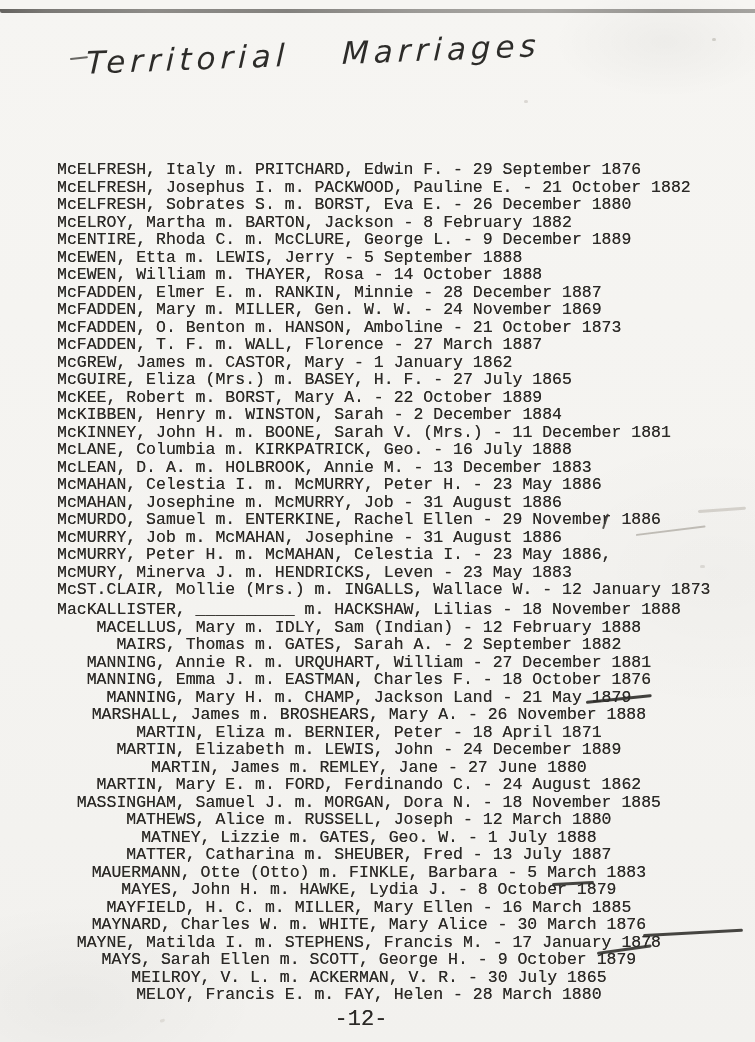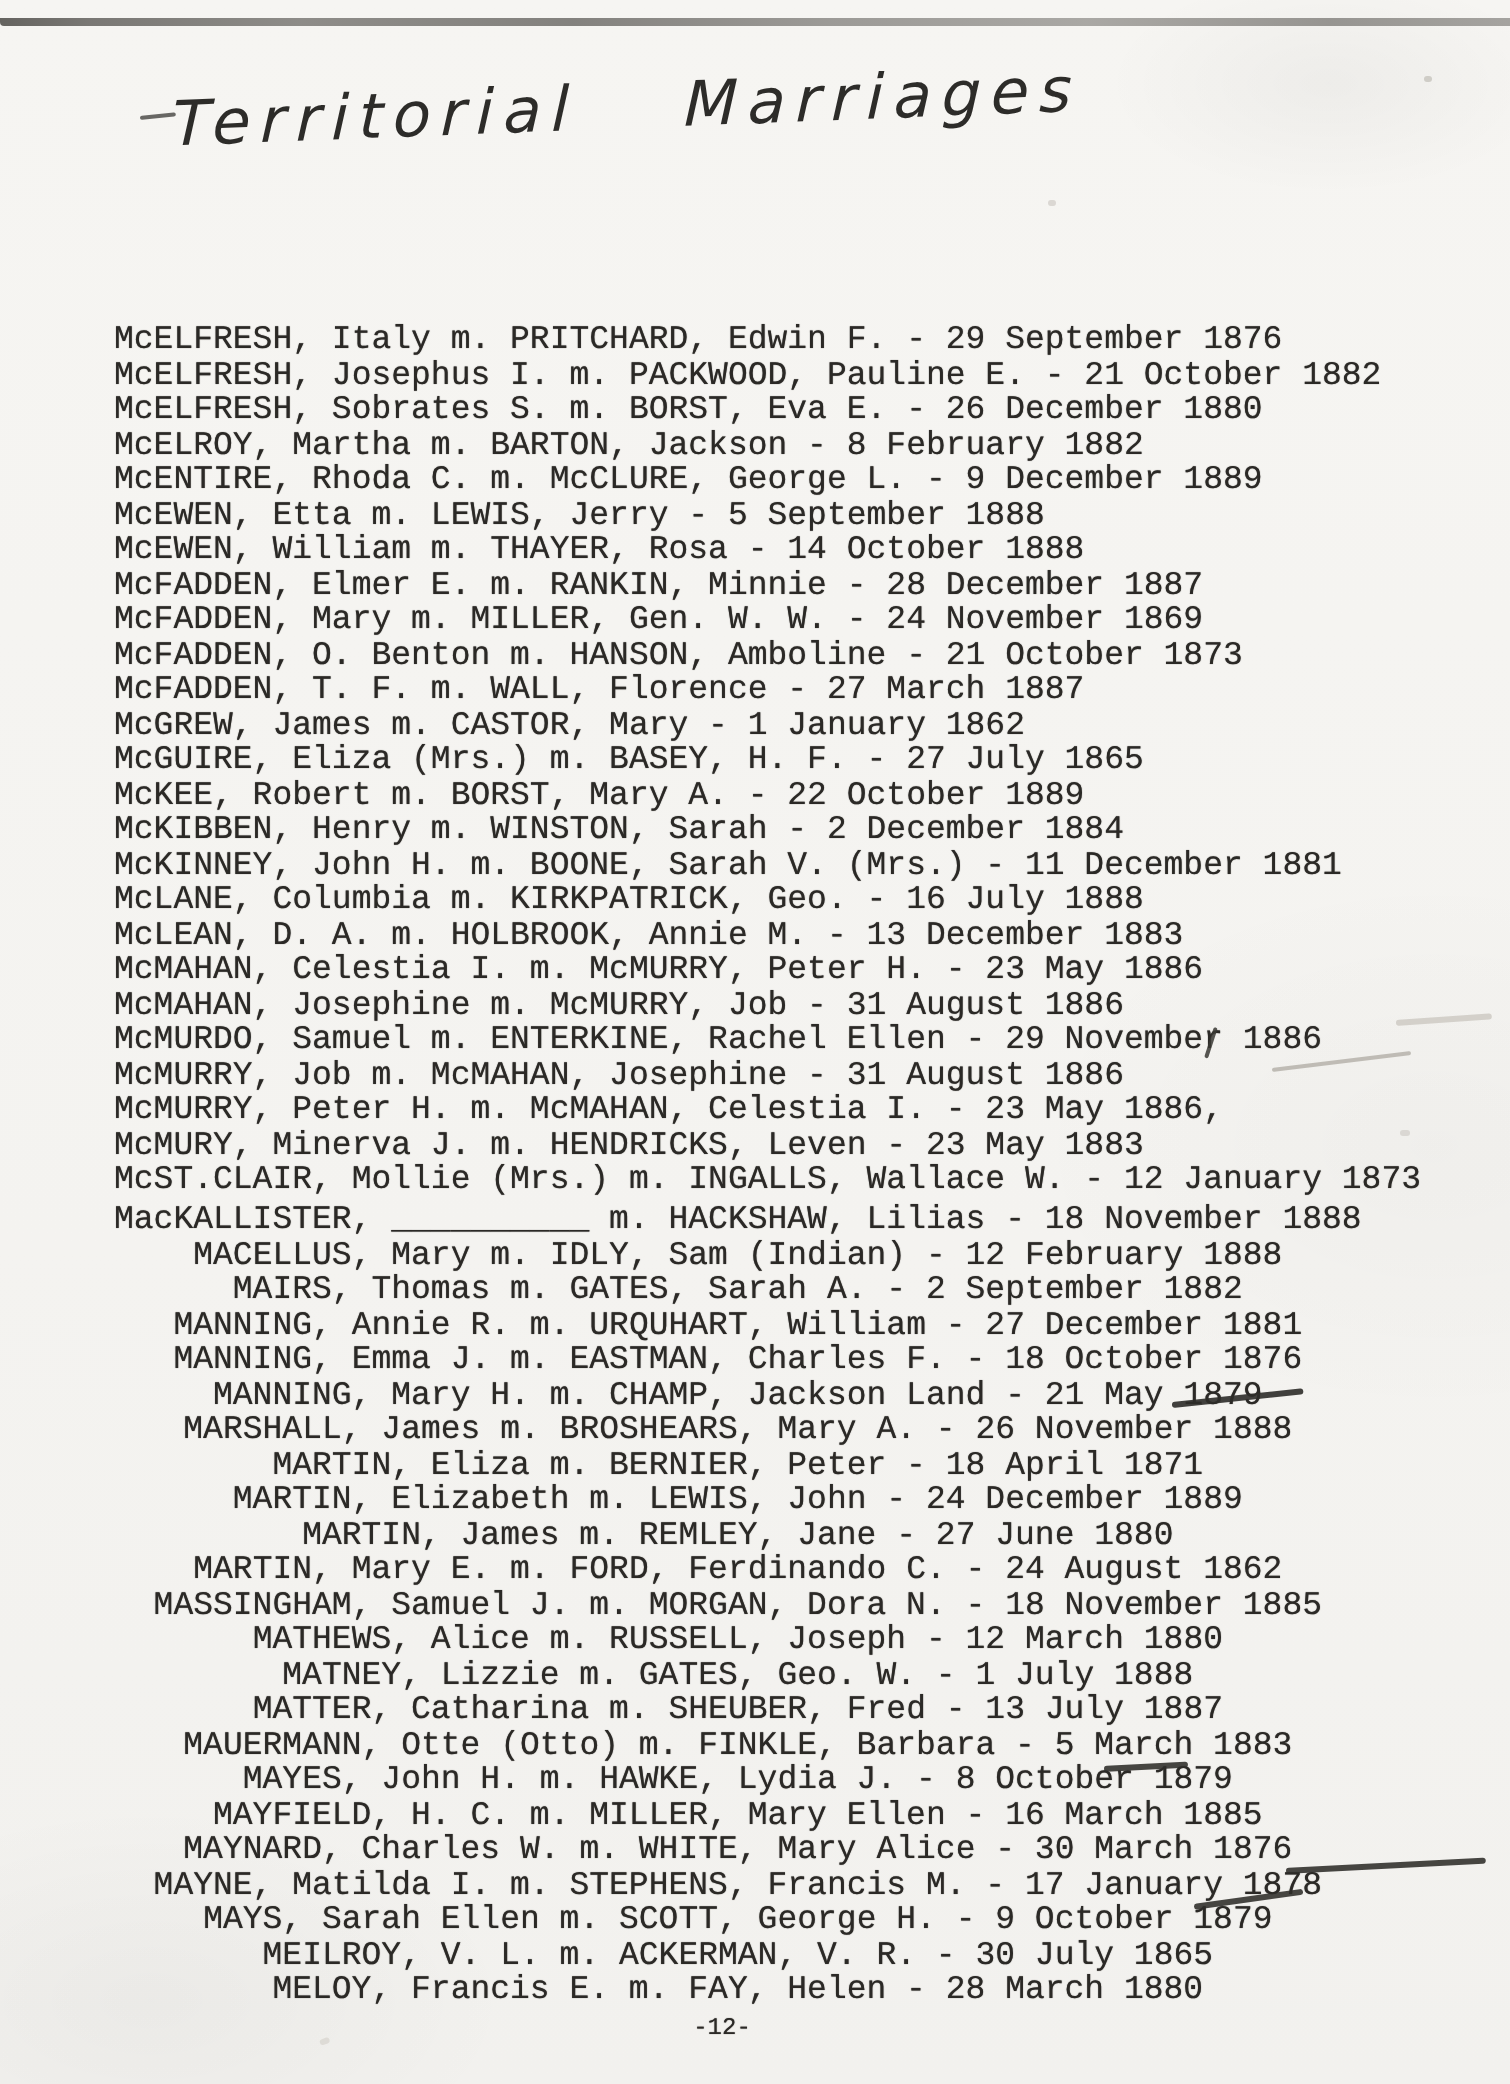--- a/index.html
+++ b/index.html
@@ -43,21 +43,21 @@
     color: #2b2926;
     text-shadow: 0 0 0.5px rgba(43,41,38,0.75);
     white-space: pre;
   }
   .block1 { top: 131px; margin-top: 30px; }
   .block2 { top: 601px; text-align: center; }
   .line { height: 17.5px; }
   .page-number {
     position: absolute; top: 1007px; left: 0; width: 722px;
     text-align: center;
-    font-size: 12px; color: #2b2926;
+    font-size: 22px; color: #2b2926;
     text-shadow: 0 0 0.5px rgba(43,41,38,0.75);
   }
   .mark {
     position: absolute;
     border-radius: 2px;
     transform-origin: left center;
     pointer-events: none;
   }
   #marks-layer { position: absolute; inset: 0; }
 </style>

